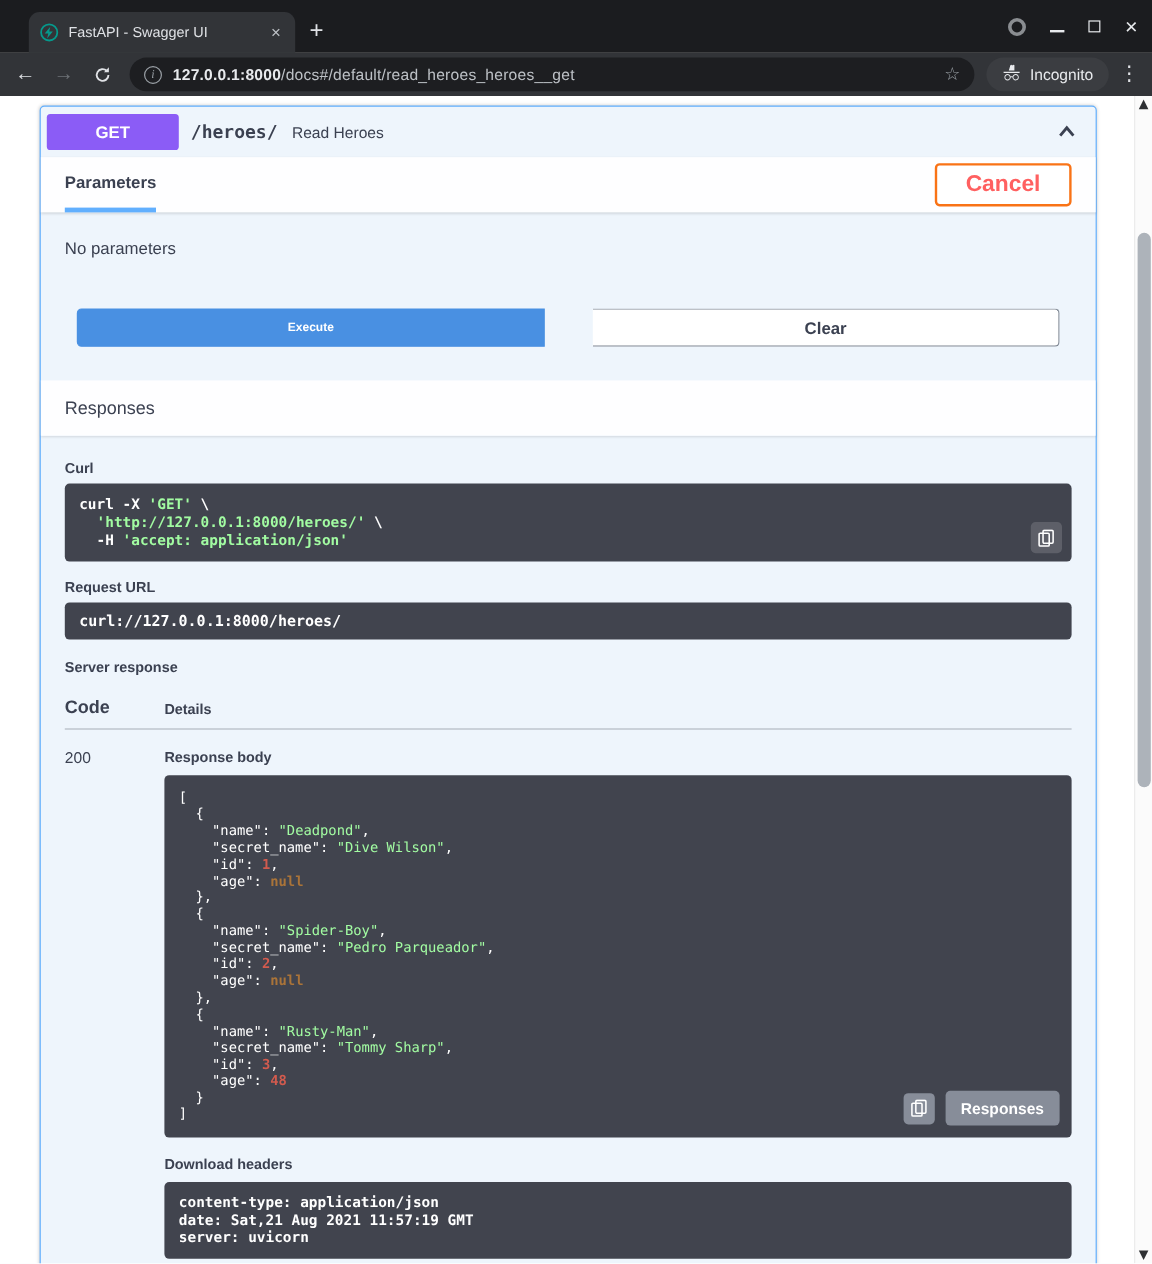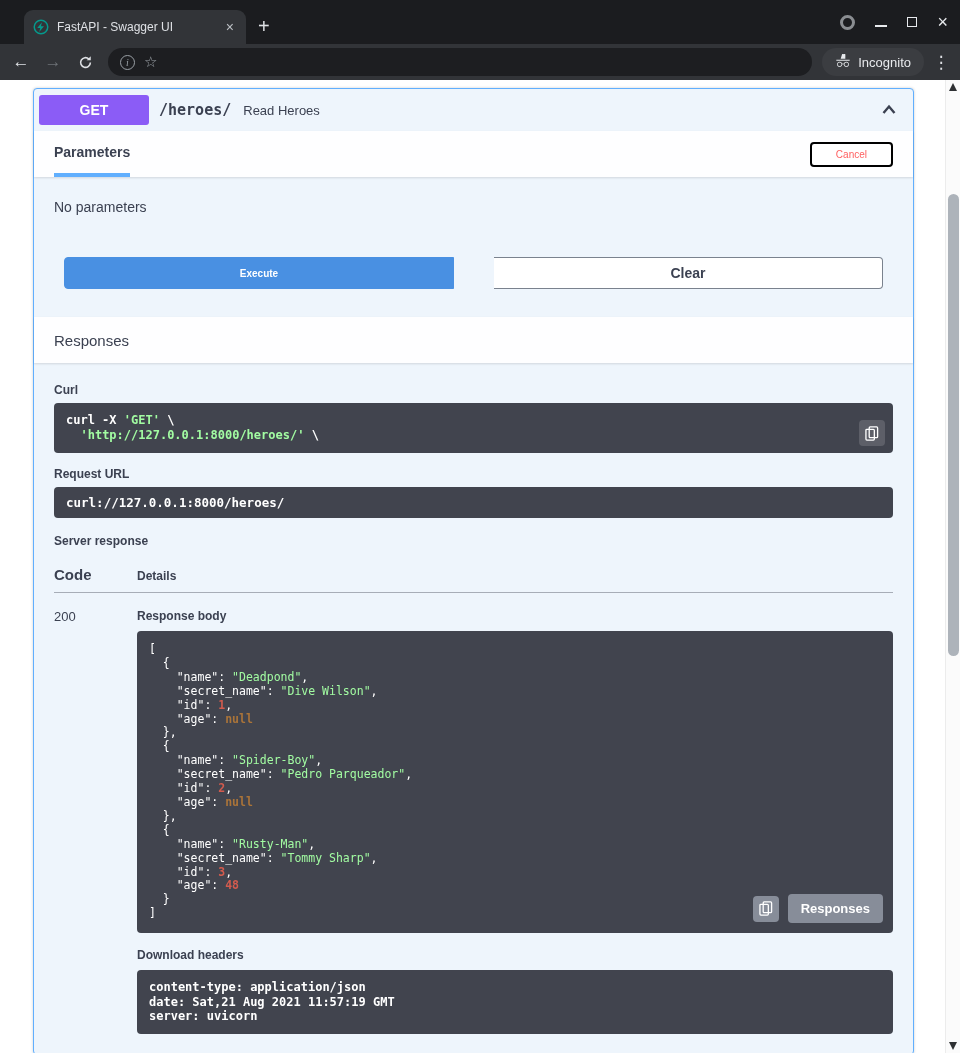--- a/index.html
+++ b/index.html
@@ -53,22 +53,22 @@
                   text-align:center; padding:7px 0; border-radius:3px; flex:0 0 auto; }
   .op-path { font-family:"DejaVu Sans Mono", monospace; font-size:15px; font-weight:bold; color:#3b4151; }
   .op-desc { font-size:13px; color:#3b4151; flex:1; margin-left:2px; }
   .collapse { display:flex; }
 
   .section-header { position:relative; background:rgba(255,255,255,.9); box-shadow:0 1px 2px rgba(0,0,0,.12);
                     padding:0 20px; height:46px; display:flex; align-items:center; }
   .params-title { align-self:stretch; display:flex; align-items:center; border-bottom:4px solid #61affe;
                   font-weight:bold; font-size:14px; color:#3b4151; }
   .btn { cursor:pointer; }
-  .btn.cancel { margin-left:auto; border:2px solid #000000; color:#ff6060; background:#fff; font-weight:normal;
-                font-size:10px; border-radius:4px; padding:5px 24px; }
+  .btn.cancel { margin-left:auto; border:2px solid #f97316; color:#ff6060; background:#fff; font-weight:bold;
+                font-size:19px; border-radius:4px; padding:5px 24px; }
   .resp-title { font-weight:normal; font-size:15px; color:#3b4151; }
 
   .params-body { padding:20px 20px 28px; }
   .no-params { font-size:14px; color:#3b4151; padding:2px 0 0; margin-bottom:42px; }
   .execute-wrapper { display:flex; padding:0 10px; }
   .btn.execute { flex:1; background:#4990e2; color:#fff; font-weight:600; font-size:10px; border:1px solid #4990e2;
                  border-radius:4px 0 0 4px; padding:7px 0; }
   .btn.clear { flex:1; background:#fff; color:#3b4151; font-weight:600; font-size:14px; border:1px solid #7a828e;
                border-left:none; border-radius:0 4px 4px 0; padding:7px 0;margin-left:40px; }
 
@@ -145,20 +145,21 @@
     <span class="nav-btn">←</span>
     <span class="nav-btn disabled">→</span>
     <span class="nav-btn">
       <svg width="15" height="15" viewBox="0 0 16 16">
         <path d="M13.2 8a5.2 5.2 0 1 1-1.6-3.75" fill="none" stroke="#dfe1e5" stroke-width="1.7"></path>
         <path d="M13.6 1.2v4.4H9.2z" fill="#dfe1e5"></path>
       </svg>
     </span>
     <div class="omnibox">
       <span class="info-icon">i</span>
+      <span class="url"><span class="host">127.0.0.1:8000</span><span class="path">/docs#/default/read_heroes_heroes__get</span></span>
       <span class="star">☆</span>
     </div>
     <div class="incog">
       <span>
         <svg width="16" height="16" viewBox="0 0 24 24">
           <path fill="#e8eaed" d="M15.53 2.16c-.26-.57-.96-.77-1.52-.51-.28.13-.57.27-1.01.27s-.73-.14-1.01-.27c-.56-.26-1.26-.06-1.52.51L8.5 8.5h7zM22 10.2H2v1.6h20zM17.06 13c-1.86 0-3.42 1.33-3.82 3.1-.95-.41-1.82-.3-2.48-.01C10.35 14.31 8.79 13 6.94 13 4.77 13 3 14.79 3 17s1.77 4 3.94 4c2.06 0 3.74-1.62 3.9-3.68.34-.24 1.23-.69 2.32.02.18 2.05 1.84 3.66 3.9 3.66 2.17 0 3.94-1.79 3.94-4s-1.77-4-3.94-4m-10.12 6.86c-1.56 0-2.81-1.28-2.81-2.86s1.26-2.86 2.81-2.86c1.56 0 2.81 1.28 2.81 2.86s-1.25 2.86-2.81 2.86m10.12 0c-1.56 0-2.81-1.28-2.81-2.86s1.25-2.86 2.81-2.86 2.81 1.28 2.81 2.86-1.26 2.86-2.81 2.86"></path>
         </svg>
       </span>
       <span>Incognito</span>
     </div>
@@ -194,21 +195,21 @@
         </div>
 
         <div class="section-header">
           <span class="resp-title">Responses</span>
         </div>
 
         <div class="responses-body">
 
           <div class="lbl">Curl</div>
           <div class="codeblock curl-block">
-            <pre><div><span class="tok-p">curl -X </span><span class="tok-s">'GET'</span><span class="tok-p"> \</span></div><div><span class="tok-p">  </span><span class="tok-s">'http://127.0.0.1:8000/heroes/'</span><span class="tok-p"> \</span></div></pre>
+            <pre><div><span class="tok-p">curl -X </span><span class="tok-s">'GET'</span><span class="tok-p"> \</span></div><div><span class="tok-p">  </span><span class="tok-s">'http://127.0.0.1:8000/heroes/'</span><span class="tok-p"> \</span></div><div><span class="tok-p">  -H </span><span class="tok-s">'accept: application/json'</span></div></pre>
             <span class="copy-btn">
               <svg width="14" height="15" viewBox="0 0 15 16">
                 <rect x="1" y="3.5" width="9" height="11.5" rx="1" fill="none" stroke="#fff" stroke-width="1.4"></rect>
                 <rect x="4.5" y="1" width="9" height="11.5" rx="1" fill="none" stroke="#fff" stroke-width="1.4"></rect>
               </svg>
             </span>
           </div>
 
           <div class="lbl">Request URL</div>
           <div class="codeblock url-block">

